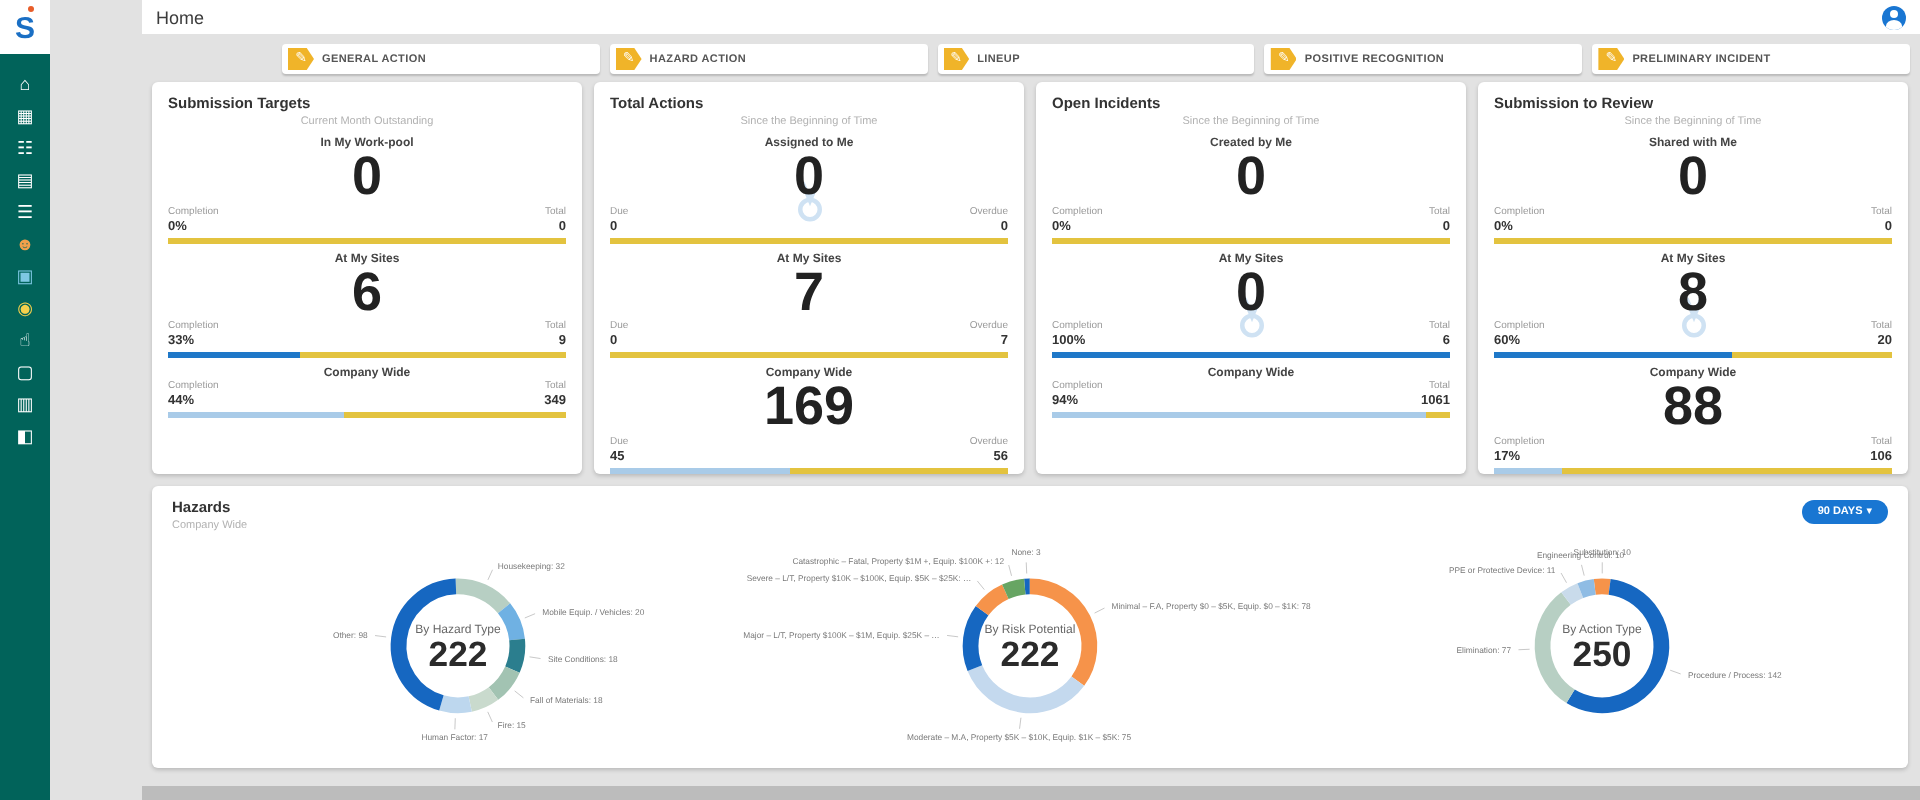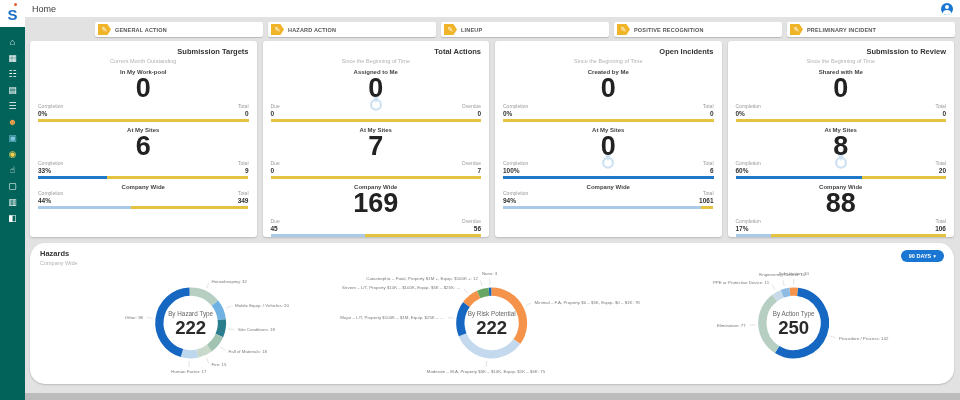--- a/index.html
+++ b/index.html
@@ -9,51 +9,51 @@
 
   
   .sidebar { width:25px; background:#01635a; flex-shrink:0; display:flex; flex-direction:column; align-items:center; }
   .logo { width:25px; height:27px; background:#ffffff; position:relative; text-align:center; cursor:pointer; }
   .logo-s { color:#1a6fc4; font-weight:bold; font-size:15px; line-height:29px; }
   .logo-dot { position:absolute; top:3px; left:14px; width:3px; height:3px; border-radius:50%; background:#e85d2a; }
   .side-icons { margin-top:10px; display:flex; flex-direction:column; gap:6px; }
   .side-icon { font-size:9px; line-height:10px; color:#fff; text-align:center; cursor:pointer; }
 
   
-  .main-col { flex:1; display:flex; flex-direction:column; position:relative; }
+  .main-col { flex:1; display:flex; flex-direction:column; position:relative;margin-left:46px; }
   .topbar { height:17px; background:#fff; display:flex; align-items:center; justify-content:space-between; padding:0 7px; }
   .page-title { font-size:9px; color:#3c3c3c; }
   .avatar { width:12px; height:12px; border-radius:50%; background:#1976d2; position:relative; cursor:pointer; overflow:hidden; }
   .avatar::before { content:""; position:absolute; top:2px; left:4px; width:4px; height:4px; border-radius:50%; background:#fff; }
   .avatar::after { content:""; position:absolute; top:7.5px; left:2px; width:8px; height:6px; border-radius:50% 50% 0 0; background:#fff; }
 
   
   .actions-row { display:flex; gap:5px; margin:5px 5px 0 70px; }
   .action-btn { flex:1; height:15px; background:#fff; border-radius:2px; box-shadow:0 1px 1px rgba(0,0,0,.18); display:flex; align-items:center; gap:4px; padding:0 3px; cursor:pointer; }
   .action-icon { width:13px; height:11px; background:#f0b429; clip-path:polygon(0 0,72% 0,100% 50%,72% 100%,0 100%); color:#fff; font-size:7px; line-height:11px; text-align:center; flex-shrink:0; }
   .action-label { font-size:5.5px; font-weight:bold; color:#555; letter-spacing:.2px; white-space:nowrap; }
 
   
   .cards-row { display:flex; gap:6px; margin:4px 6px 0 5px; }
   .card { flex:1; background:#fff; border-radius:3px; box-shadow:0 1px 2px rgba(0,0,0,.18); height:196px; padding:6px 8px; }
-  .card-title { font-size:7.5px; font-weight:bold; color:#333; text-align:right; }
+  .card-title { font-size:7.5px; font-weight:bold; color:#333; text-align:left; }
   .card-subtitle { font-size:5.5px; color:#b2b2b2; text-align:center; margin-top:2px; }
   .sec-label { font-size:6px; font-weight:bold; color:#444; text-align:center; margin-top:5px; }
   .num-wrap { position:relative; text-align:center; }
   .sec-number { font-size:27px; font-weight:bold; color:#222; line-height:1.02; position:relative; z-index:1; }
   .medal { position:absolute; left:50%; transform:translateX(-50%); top:15px; z-index:0; }
   .stats { display:flex; justify-content:space-between; margin-top:0; }
   .stat-right { text-align:right; }
   .stat-label { font-size:5px; color:#9a9a9a; }
   .stat-value { font-size:6.5px; font-weight:bold; color:#333; margin-top:1px; }
   .bar { height:3px; display:flex; margin-top:2px; }
   .bar span { height:100%; display:block; }
 
   
-  .hazards { margin:6px 6px 0 5px; background:#fff; border-radius:15px; box-shadow:0 1px 2px rgba(0,0,0,.18); height:141px; padding:6px 10px; position:relative; }
+  .hazards { margin:6px 6px 0 5px; background:#fff; border-radius:3px; box-shadow:0 1px 2px rgba(0,0,0,.18); height:141px; padding:6px 10px; position:relative; }
   .hz-title { font-size:7.5px; font-weight:bold; color:#333; }
   .hz-sub { font-size:5.5px; color:#b2b2b2; margin-top:2px; }
   .range-btn { position:absolute; top:7px; right:10px; background:#1976d2; color:#fff; font-size:5.5px; font-weight:bold; padding:3px 8px; border-radius:9px; cursor:pointer; display:flex; align-items:center; gap:2px; }
   .charts-row { display:flex; margin-top:0; }
   .chart-slot { width:33.33%; height:112px; position:relative; }
   .chart-slot svg { overflow:visible; width:100%; height:100%; }
 
   .bottom-strip { position:absolute; left:0; right:0; bottom:0; height:7px; background:#bcbcbc; }
 </style>
 </head>

